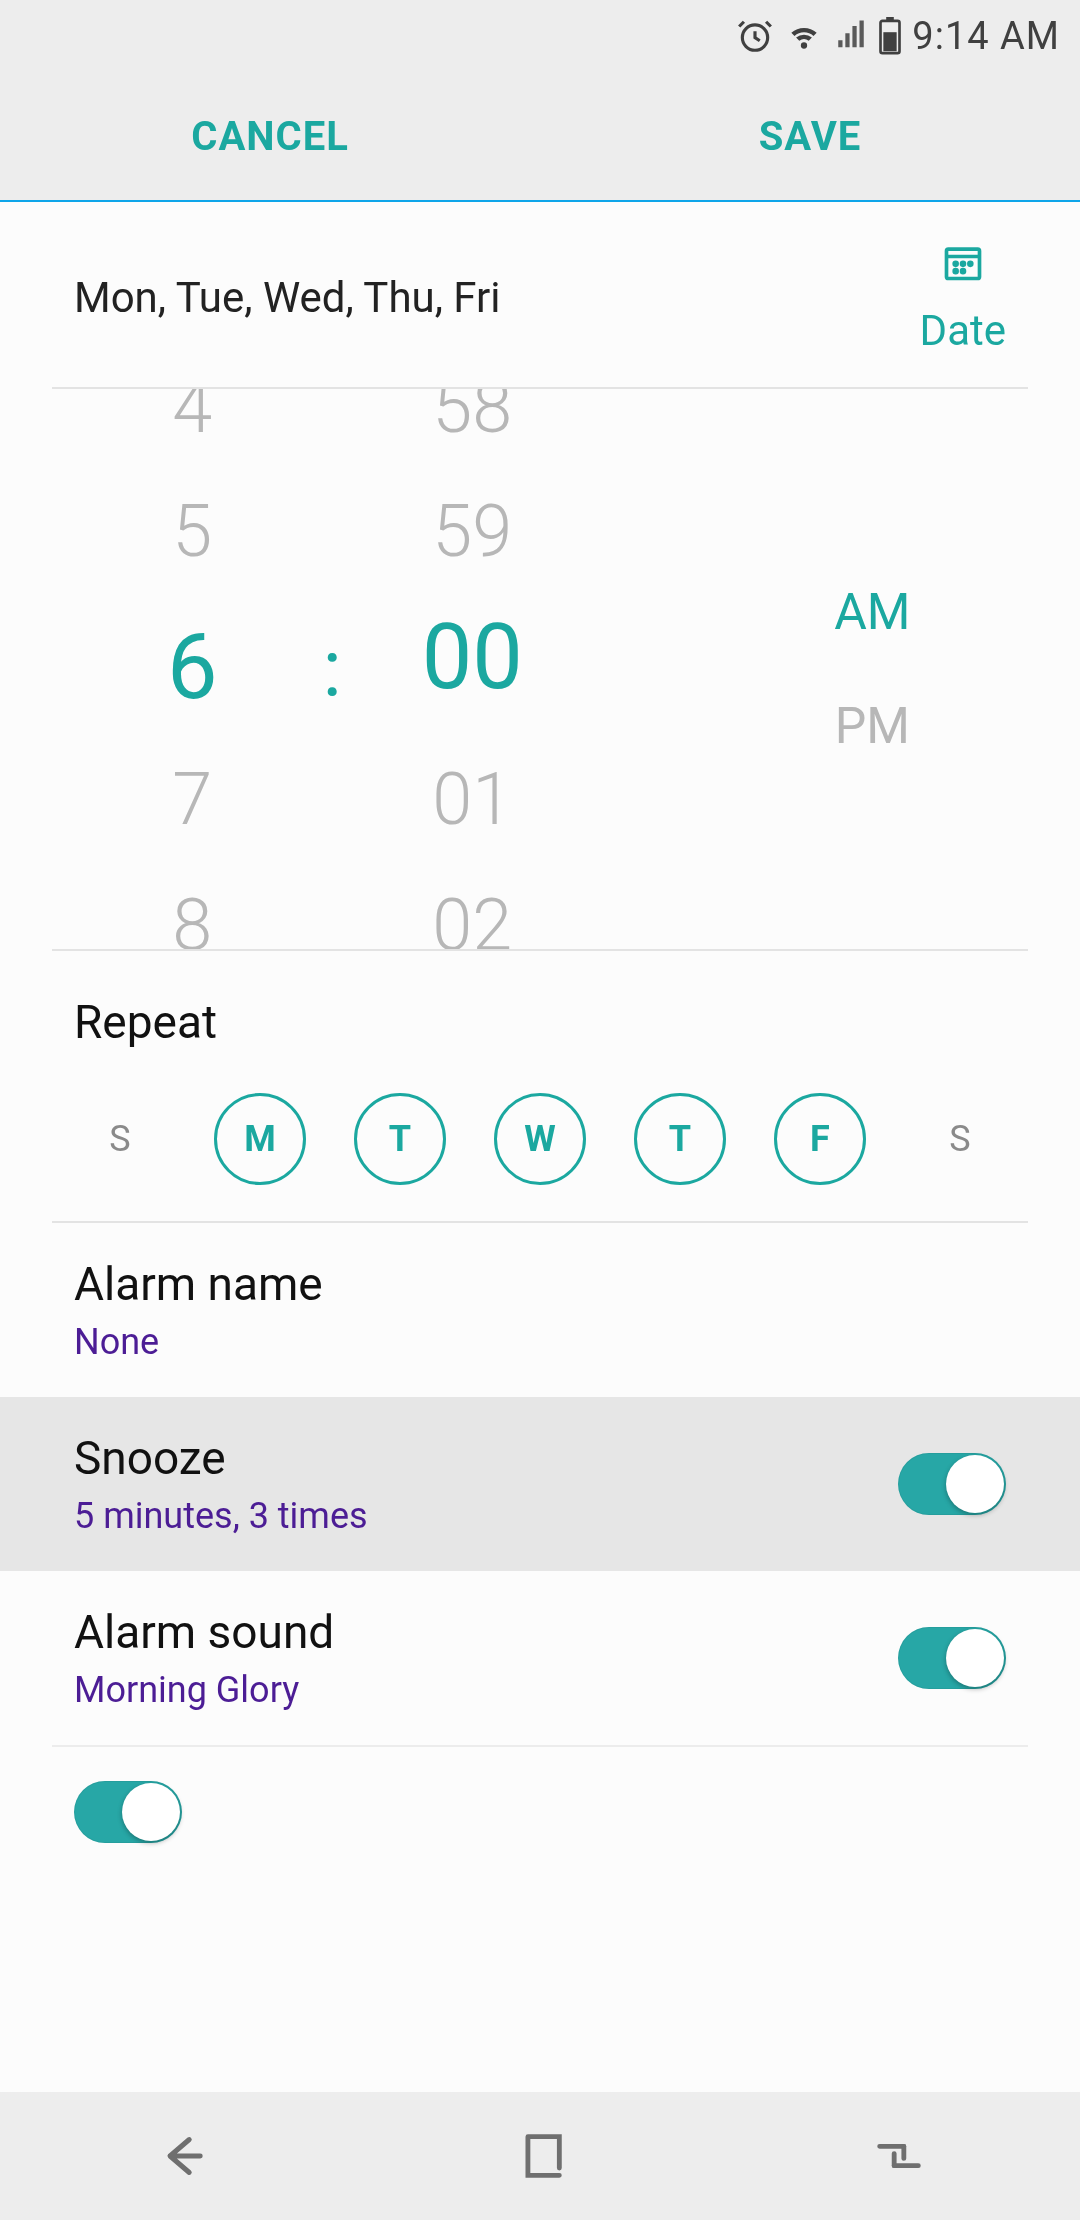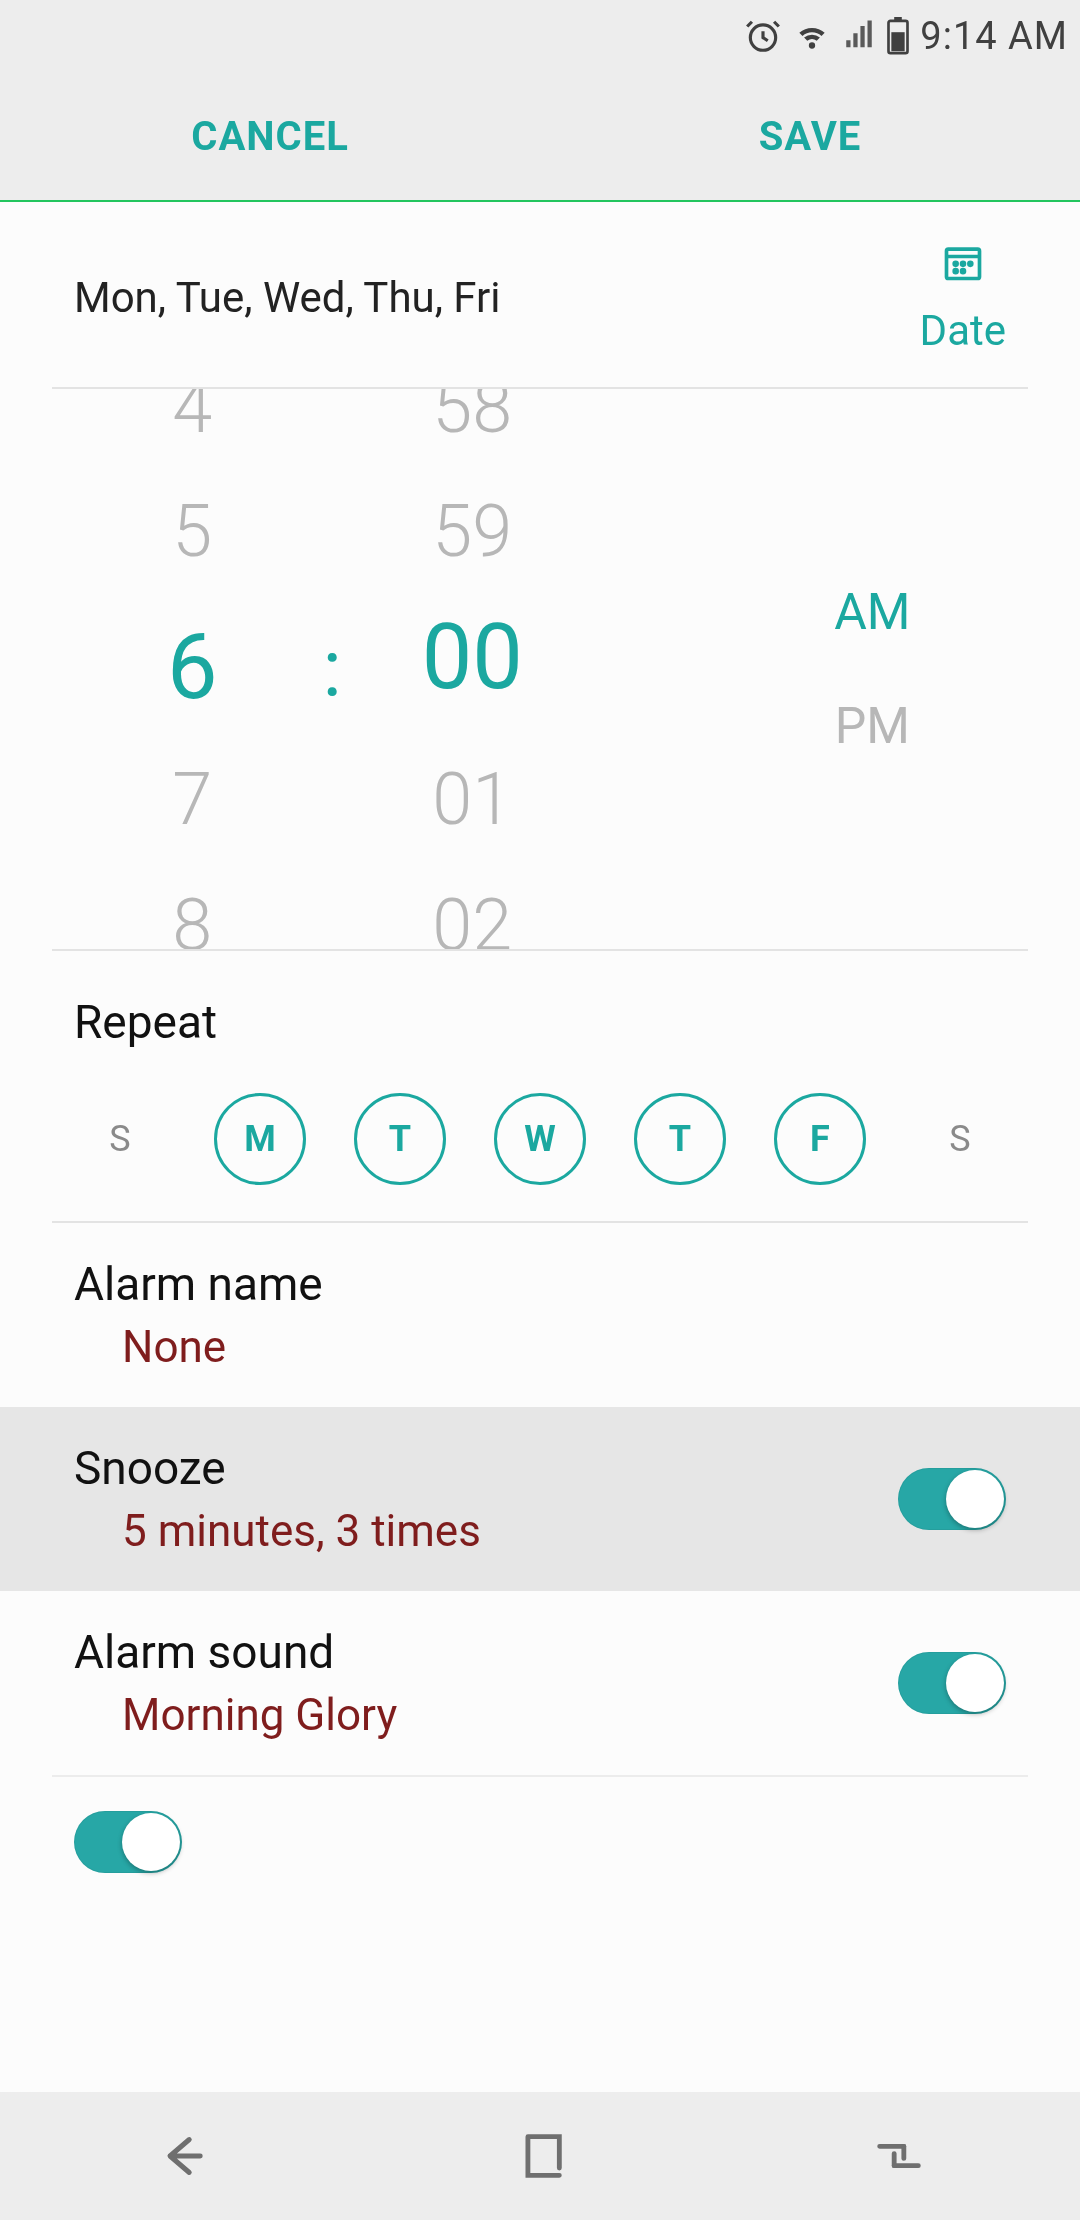--- a/index.html
+++ b/index.html
@@ -1,29 +1,29 @@
 <!DOCTYPE html>
 <html><head>
 <meta charset="utf-8">
 <style>
 * { margin: 0; padding: 0; box-sizing: border-box; -webkit-tap-highlight-color: transparent; }
 html, body { width: 1080px; height: 2220px; font-family: -apple-system, "Segoe UI", Roboto, sans-serif; background: #ededed; overflow: hidden; }
 .screen { width: 1080px; height: 2220px; display: flex; flex-direction: column; }
 
 
-.status-bar { height: 72px; display: flex; align-items: center; justify-content: flex-end; padding: 0 12px; gap: 10px; color: #404040; font-size: 36px; }
+.status-bar { height: 72px; display: flex; align-items: center; justify-content: flex-end; padding: 0 20px; gap: 10px; color: #404040; font-size: 36px; }
 .status-bar .clock { font-size: 38px; letter-spacing: 1px; }
 .status-bar svg { display: block; }
 
 
 .action-bar { height: 128px; display: flex; }
 .action-bar .btn { flex: 1; display: flex; align-items: center; justify-content: center; font-size: 40px; font-weight: 700; letter-spacing: 1px; color: #1ba8a0; }
 
 
-.content { flex: 1; background: #fcfcfc; border-top: 2px solid #22c55e; display: flex; flex-direction: column; overflow: hidden; }
+.content { flex: 1; background: #fcfcfc; border-top: 2px solid #0ea5e9; display: flex; flex-direction: column; overflow: hidden; }
 
 
 .days-row { display: flex; align-items: center; justify-content: space-between; padding: 38px 74px 32px 74px; }
 .days-text { font-size: 42px; color: #222; }
 .date-link { display: flex; align-items: center; gap: 22px; color: #1ba8a0; font-size: 42px; flex-direction: column; }
 .date-link svg { display:block; }
 
 .thin-divider { height: 2px; background: #e3e3e3; margin: 0 52px; }
 
 
@@ -41,21 +41,21 @@
 .section { padding: 44px 74px 36px 74px; }
 .section-title { font-size: 46px; color:#111; }
 .repeat-days { display:flex; justify-content:space-between; align-items:center; margin-top:44px; }
 .day-chip { width:92px; height:92px; border-radius:50%; display:flex; align-items:center; justify-content:center; font-size:36px; font-weight:400; color:#8a8a8a; }
 .day-chip.on { border:3px solid #1ba8a0; color:#1ba8a0; font-weight:700; }
 
 
 .opt-row { padding: 34px 74px 34px 74px; display:flex; align-items:center; justify-content:space-between; }
 .opt-row .labels { display:flex; flex-direction:column; gap:6px; }
 .opt-row .title { font-size:46px; color:#111; }
-.opt-row .sub { font-size:44px; color:#7f1d1d; margin-top:4px;margin-left:48px; }
+.opt-row .sub { font-size:36px; color:#4c1d95; margin-top:4px; }
 .opt-row.highlight { background:#e6e6e6; }
 .row-divider { height:2px; background:#ececec; margin: 0 52px; }
 
 
 .toggle { width:108px; height:62px; border-radius:40px; background:#27a7a6; position:relative; box-shadow: inset 0 0 0 1px rgba(0,0,0,0.05); }
 .toggle .knob { position:absolute; right:2px; top:2px; width:58px; height:58px; border-radius:50%; background:#fff; box-shadow:0 2px 5px rgba(0,0,0,0.3); }
 
 
 .nav-bar { height:128px; background:#ededed; display:flex; align-items:center; justify-content:space-around; }
 .nav-bar svg { display:block; }

